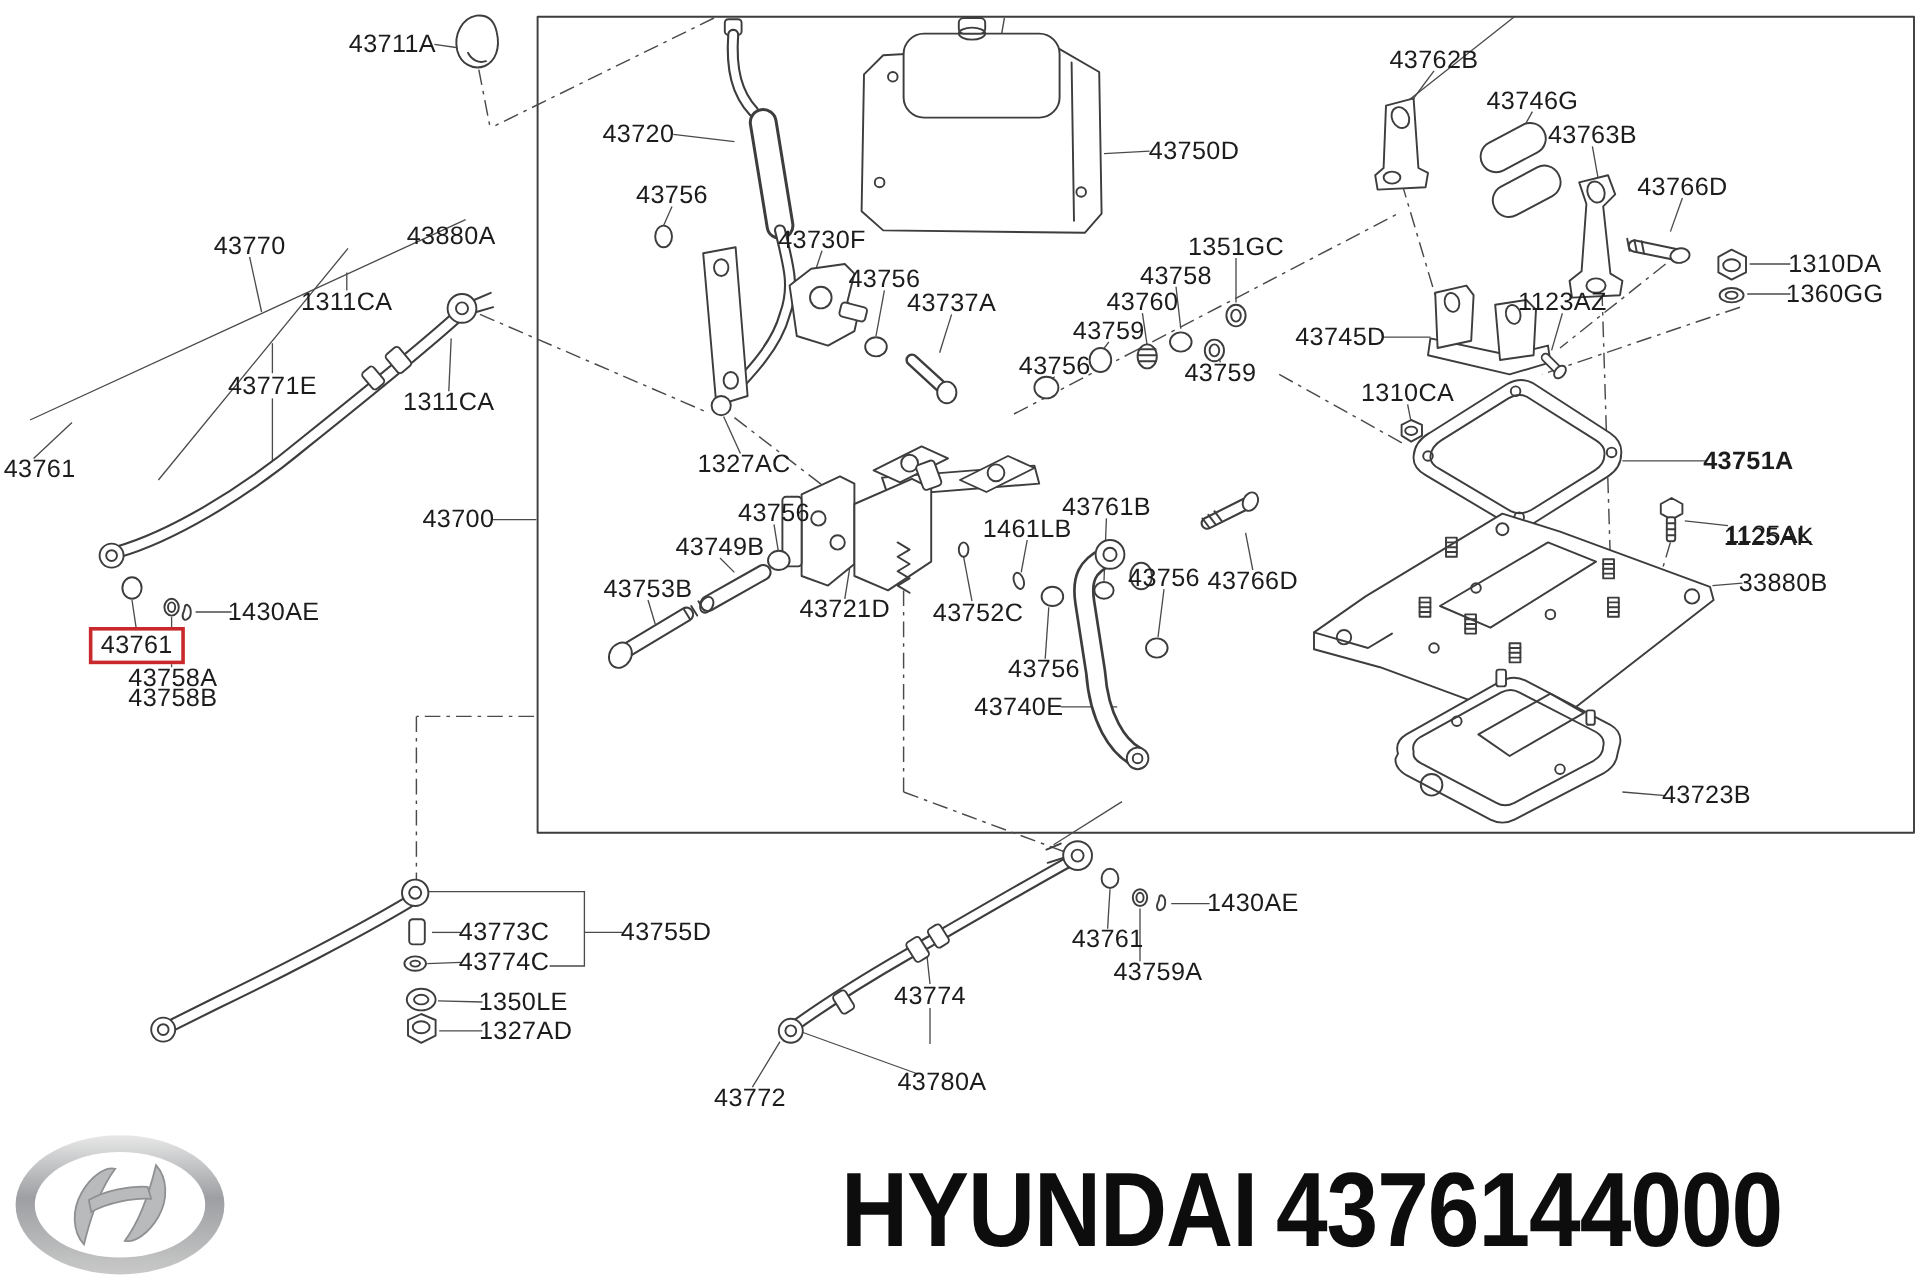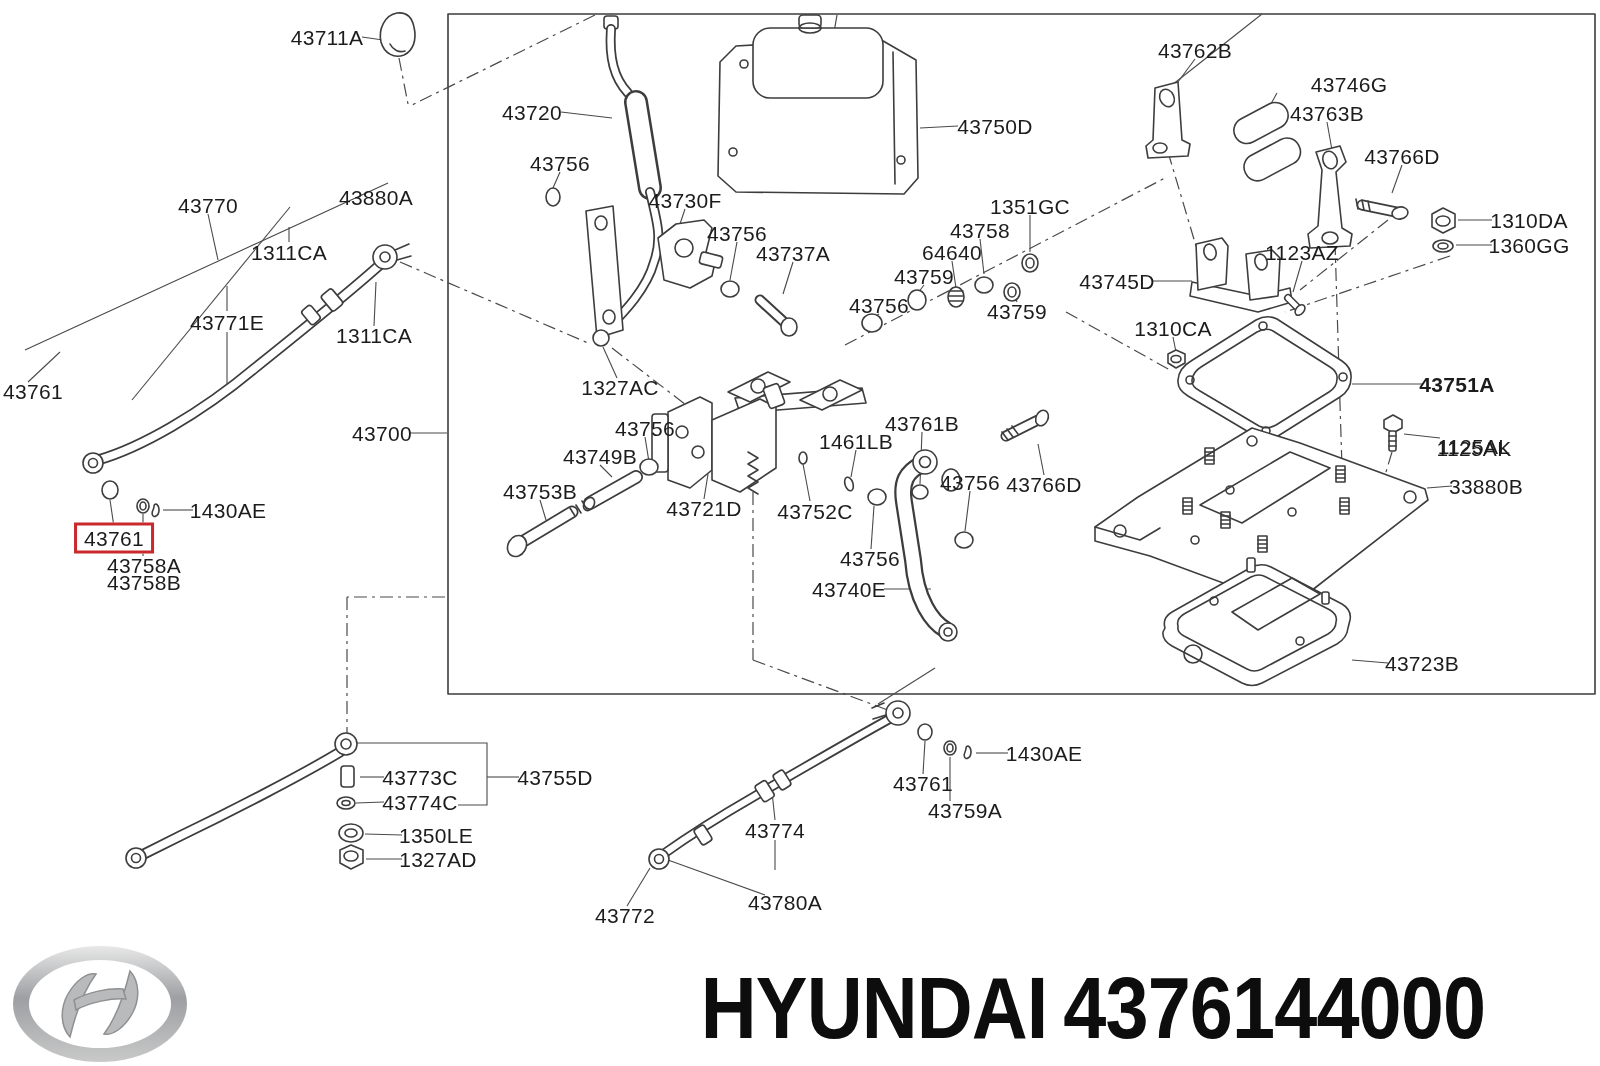--- a/index.html
+++ b/index.html
@@ -377,35 +377,35 @@
   </g>
 </svg>
 
 <div id="labels-layer">
       <div class="part-label" style="left: 327px; top: 37px;">43711A</div>
       <div class="part-label" style="left: 532px; top: 112px;">43720</div>
       <div class="part-label" style="left: 560px; top: 163px;">43756</div>
       <div class="part-label" style="left: 685px; top: 200px;">43730F</div>
       <div class="part-label" style="left: 995px; top: 126px;">43750D</div>
       <div class="part-label" style="left: 1195px; top: 50px;">43762B</div>
-      <div class="part-label" style="left: 1349px; top: 84px;">43746G</div>
+      <div class="part-label" style="left: 1277px; top: 84px;">43746G</div>
       <div class="part-label" style="left: 1327px; top: 113px;">43763B</div>
       <div class="part-label" style="left: 1402px; top: 156px;">43766D</div>
       <div class="part-label" style="left: 1529px; top: 220px;">1310DA</div>
       <div class="part-label" style="left: 1529px; top: 245px;">1360GG</div>
       <div class="part-label" style="left: 208px; top: 205px;">43770</div>
       <div class="part-label" style="left: 376px; top: 197px;">43880A</div>
       <div class="part-label" style="left: 289px; top: 252px;">1311CA</div>
       <div class="part-label" style="left: 227px; top: 322px;">43771E</div>
       <div class="part-label" style="left: 374px; top: 335px;">1311CA</div>
       <div class="part-label" style="left: 620px; top: 387px;">1327AC</div>
       <div class="part-label" style="left: 737px; top: 233px;">43756</div>
       <div class="part-label" style="left: 793px; top: 253px;">43737A</div>
       <div class="part-label" style="left: 980px; top: 230px;">43758</div>
-      <div class="part-label" style="left: 952px; top: 252px;">64640</div>
+      <div class="part-label" style="left: 952px; top: 252px;">43760</div>
       <div class="part-label" style="left: 1030px; top: 206px;">1351GC</div>
       <div class="part-label" style="left: 924px; top: 276px;">43759</div>
       <div class="part-label" style="left: 879px; top: 305px;">43756</div>
       <div class="part-label" style="left: 1017px; top: 311px;">43759</div>
       <div class="part-label" style="left: 1117px; top: 281px;">43745D</div>
       <div class="part-label" style="left: 1302px; top: 252px;">1123AZ</div>
       <div class="part-label" style="left: 1173px; top: 328px;">1310CA</div>
       <div class="part-label" style="left: 1457px; top: 384px; font-weight: bold;">43751A</div>
       <div class="part-label" style="left: 33px; top: 391px;">43761</div>
       <div class="part-label" style="left: 382px; top: 433px;">43700</div>

